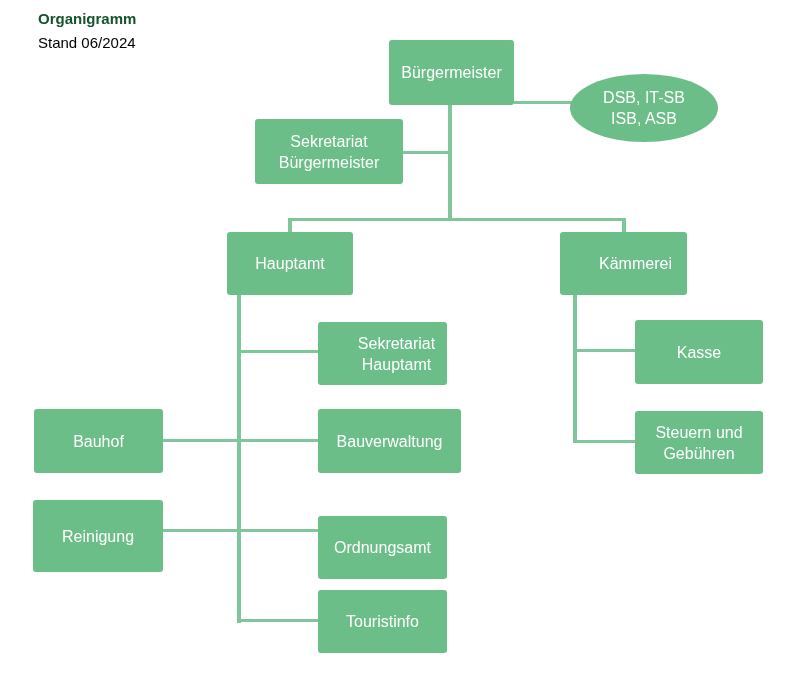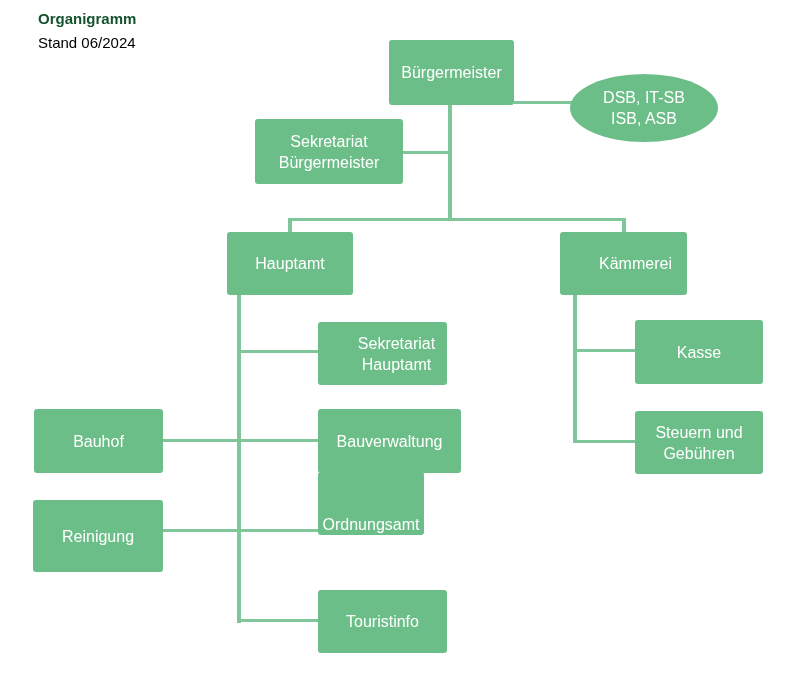--- a/index.html
+++ b/index.html
@@ -102,21 +102,21 @@
   </div>
 
   <div class="node" style="left:318px; top:322px; width:129px; height:63px;padding-left:36px;">
     <span>Sekretariat Hauptamt</span>
   </div>
 
   <div class="node" style="left:318px; top:409px; width:143px; height:64px;">
     <span>Bauverwaltung</span>
   </div>
 
-  <div class="node" style="left:318px; top:472px; width:106px; height:63px;justify-content:flex-end;">
+  <div class="node" style="left:318px; top:516px; width:129px; height:63px;">
     <span>Ordnungsamt</span>
   </div>
 
   <div class="node" style="left:34px; top:409px; width:129px; height:64px;">
     <span>Bauhof</span>
   </div>
 
   <div class="node" style="left:318px; top:590px; width:129px; height:63px;">
     <span>Touristinfo</span>
   </div>

